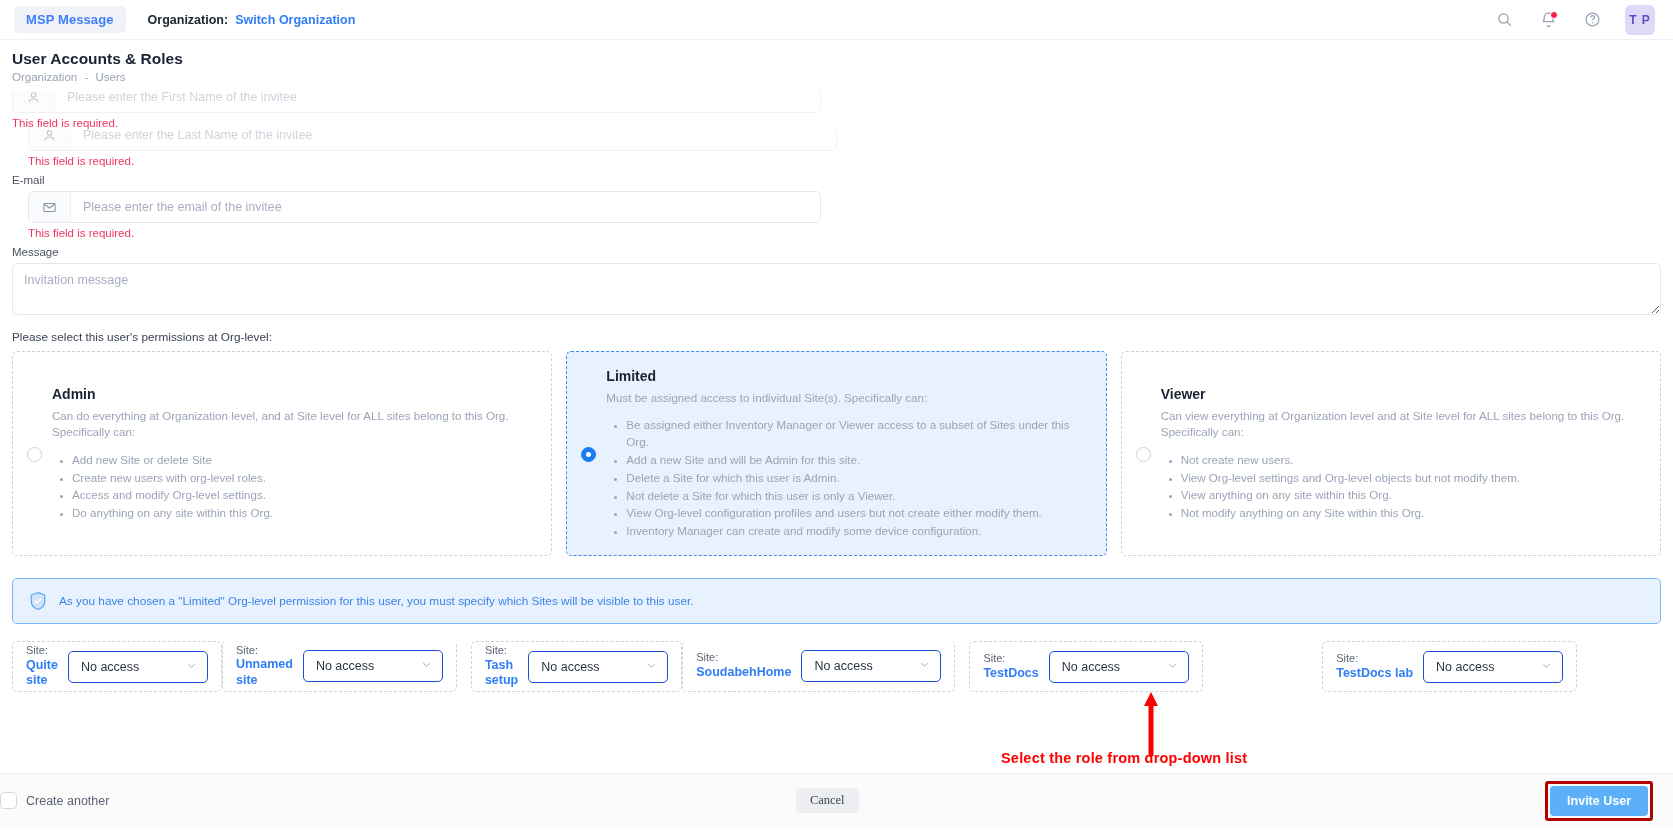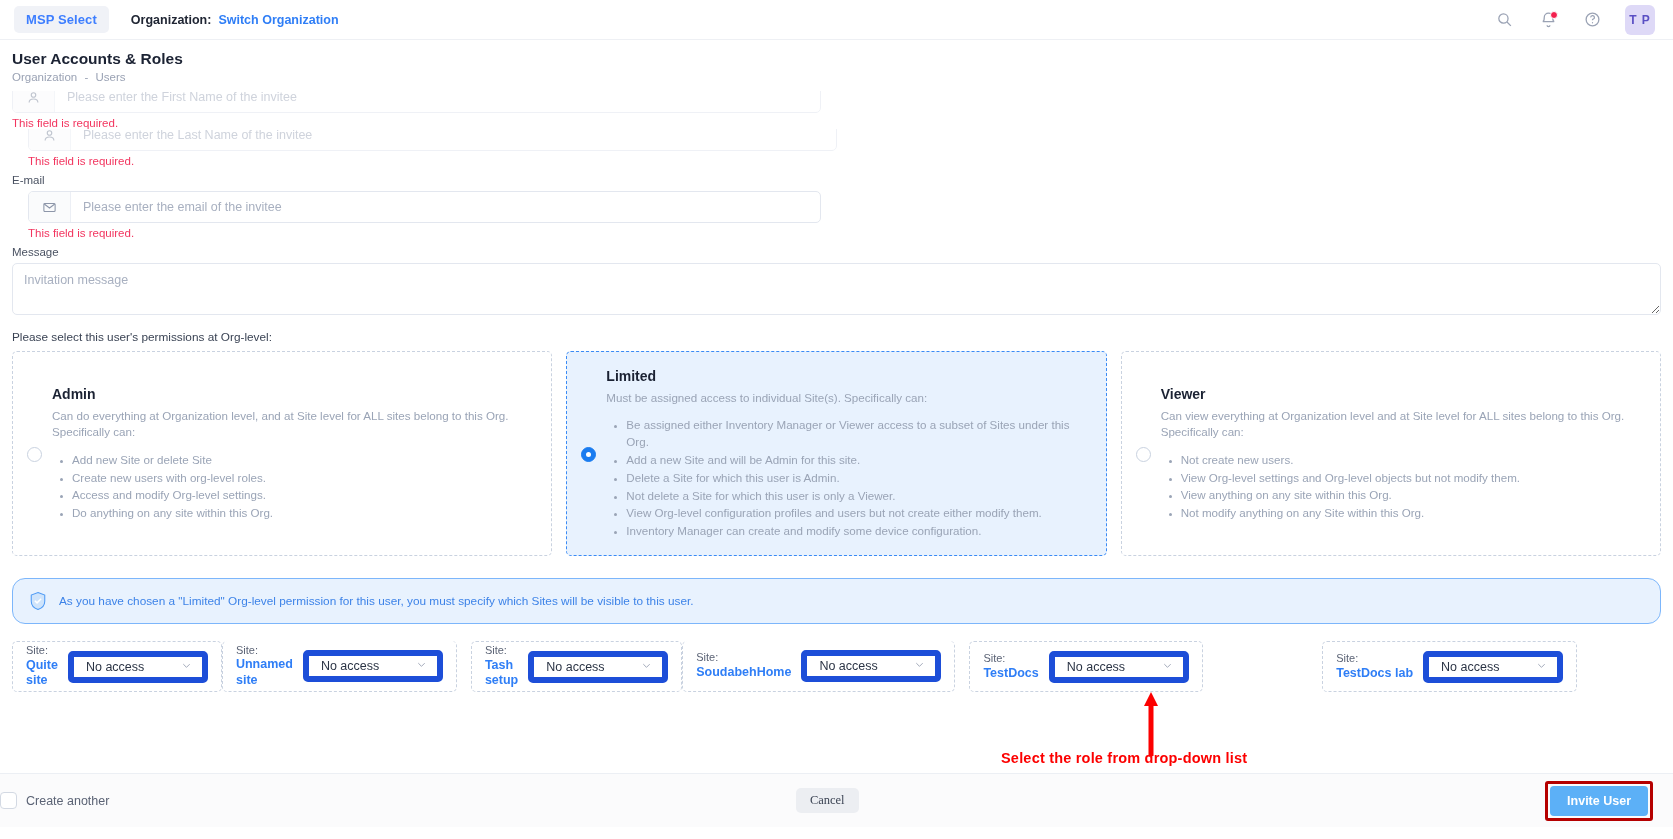--- a/index.html
+++ b/index.html
@@ -248,21 +248,21 @@
     color: #9aa4b6;
     line-height: 1.45;
   }
   .perm-list li { margin-bottom: 1px; }
   .perm-list li::marker { font-size: 9px; }
 
   
   .info-banner {
     margin: 22px 12px 0 12px;
     border: 1px solid #7cb6fb;
-    border-radius: 13px;
+    border-radius: 5px;
     background: #e8f2fe;
     height: 46px;
     display: flex;
     align-items: center;
     padding: 0 16px;
     gap: 12px;
   }
   .shield {
     width: 18px; height: 20px;
     color: #4f9bf5;
@@ -301,21 +301,21 @@
   }
   .site-name {
     font-size: 12.5px;
     font-weight: bold;
     color: #2f7ef6;
     cursor: pointer;
   }
   .select-box {
     width: 140px;
     height: 32px;
-    border: 6px solid #1d4ed8;
+    border: 1px solid #1d4ed8;
     border-radius: 5px;
     background: #fff;
     display: flex;
     align-items: center;
     justify-content: space-between;
     padding: 0 10px 0 12px;
     font-size: 12.5px;
     color: #2b3445;
     cursor: pointer;
     flex: 0 0 auto;
@@ -393,21 +393,21 @@
     font-size: 12.5px;
     font-weight: bold;
     font-family: "Liberation Sans", sans-serif;
     cursor: pointer;
   }
 </style>
 </head>
 <body>
 
 <div class="topbar">
-  <div class="brand-pill">MSP Select</div>
+  <div class="brand-pill">MSP Message</div>
   <div class="org-label">Organization:</div>
   <div class="org-switch">Switch Organization</div>
 
   <div class="topbar-right">
     <div class="icon-btn">
       <svg width="17" height="17" viewBox="0 0 24 24" fill="none" stroke="currentColor" stroke-width="1.8">
         <circle cx="10.5" cy="10.5" r="6.5"></circle>
           <line x1="15.5" y1="15.5" x2="21" y2="21"></line>
       </svg>
     </div>

